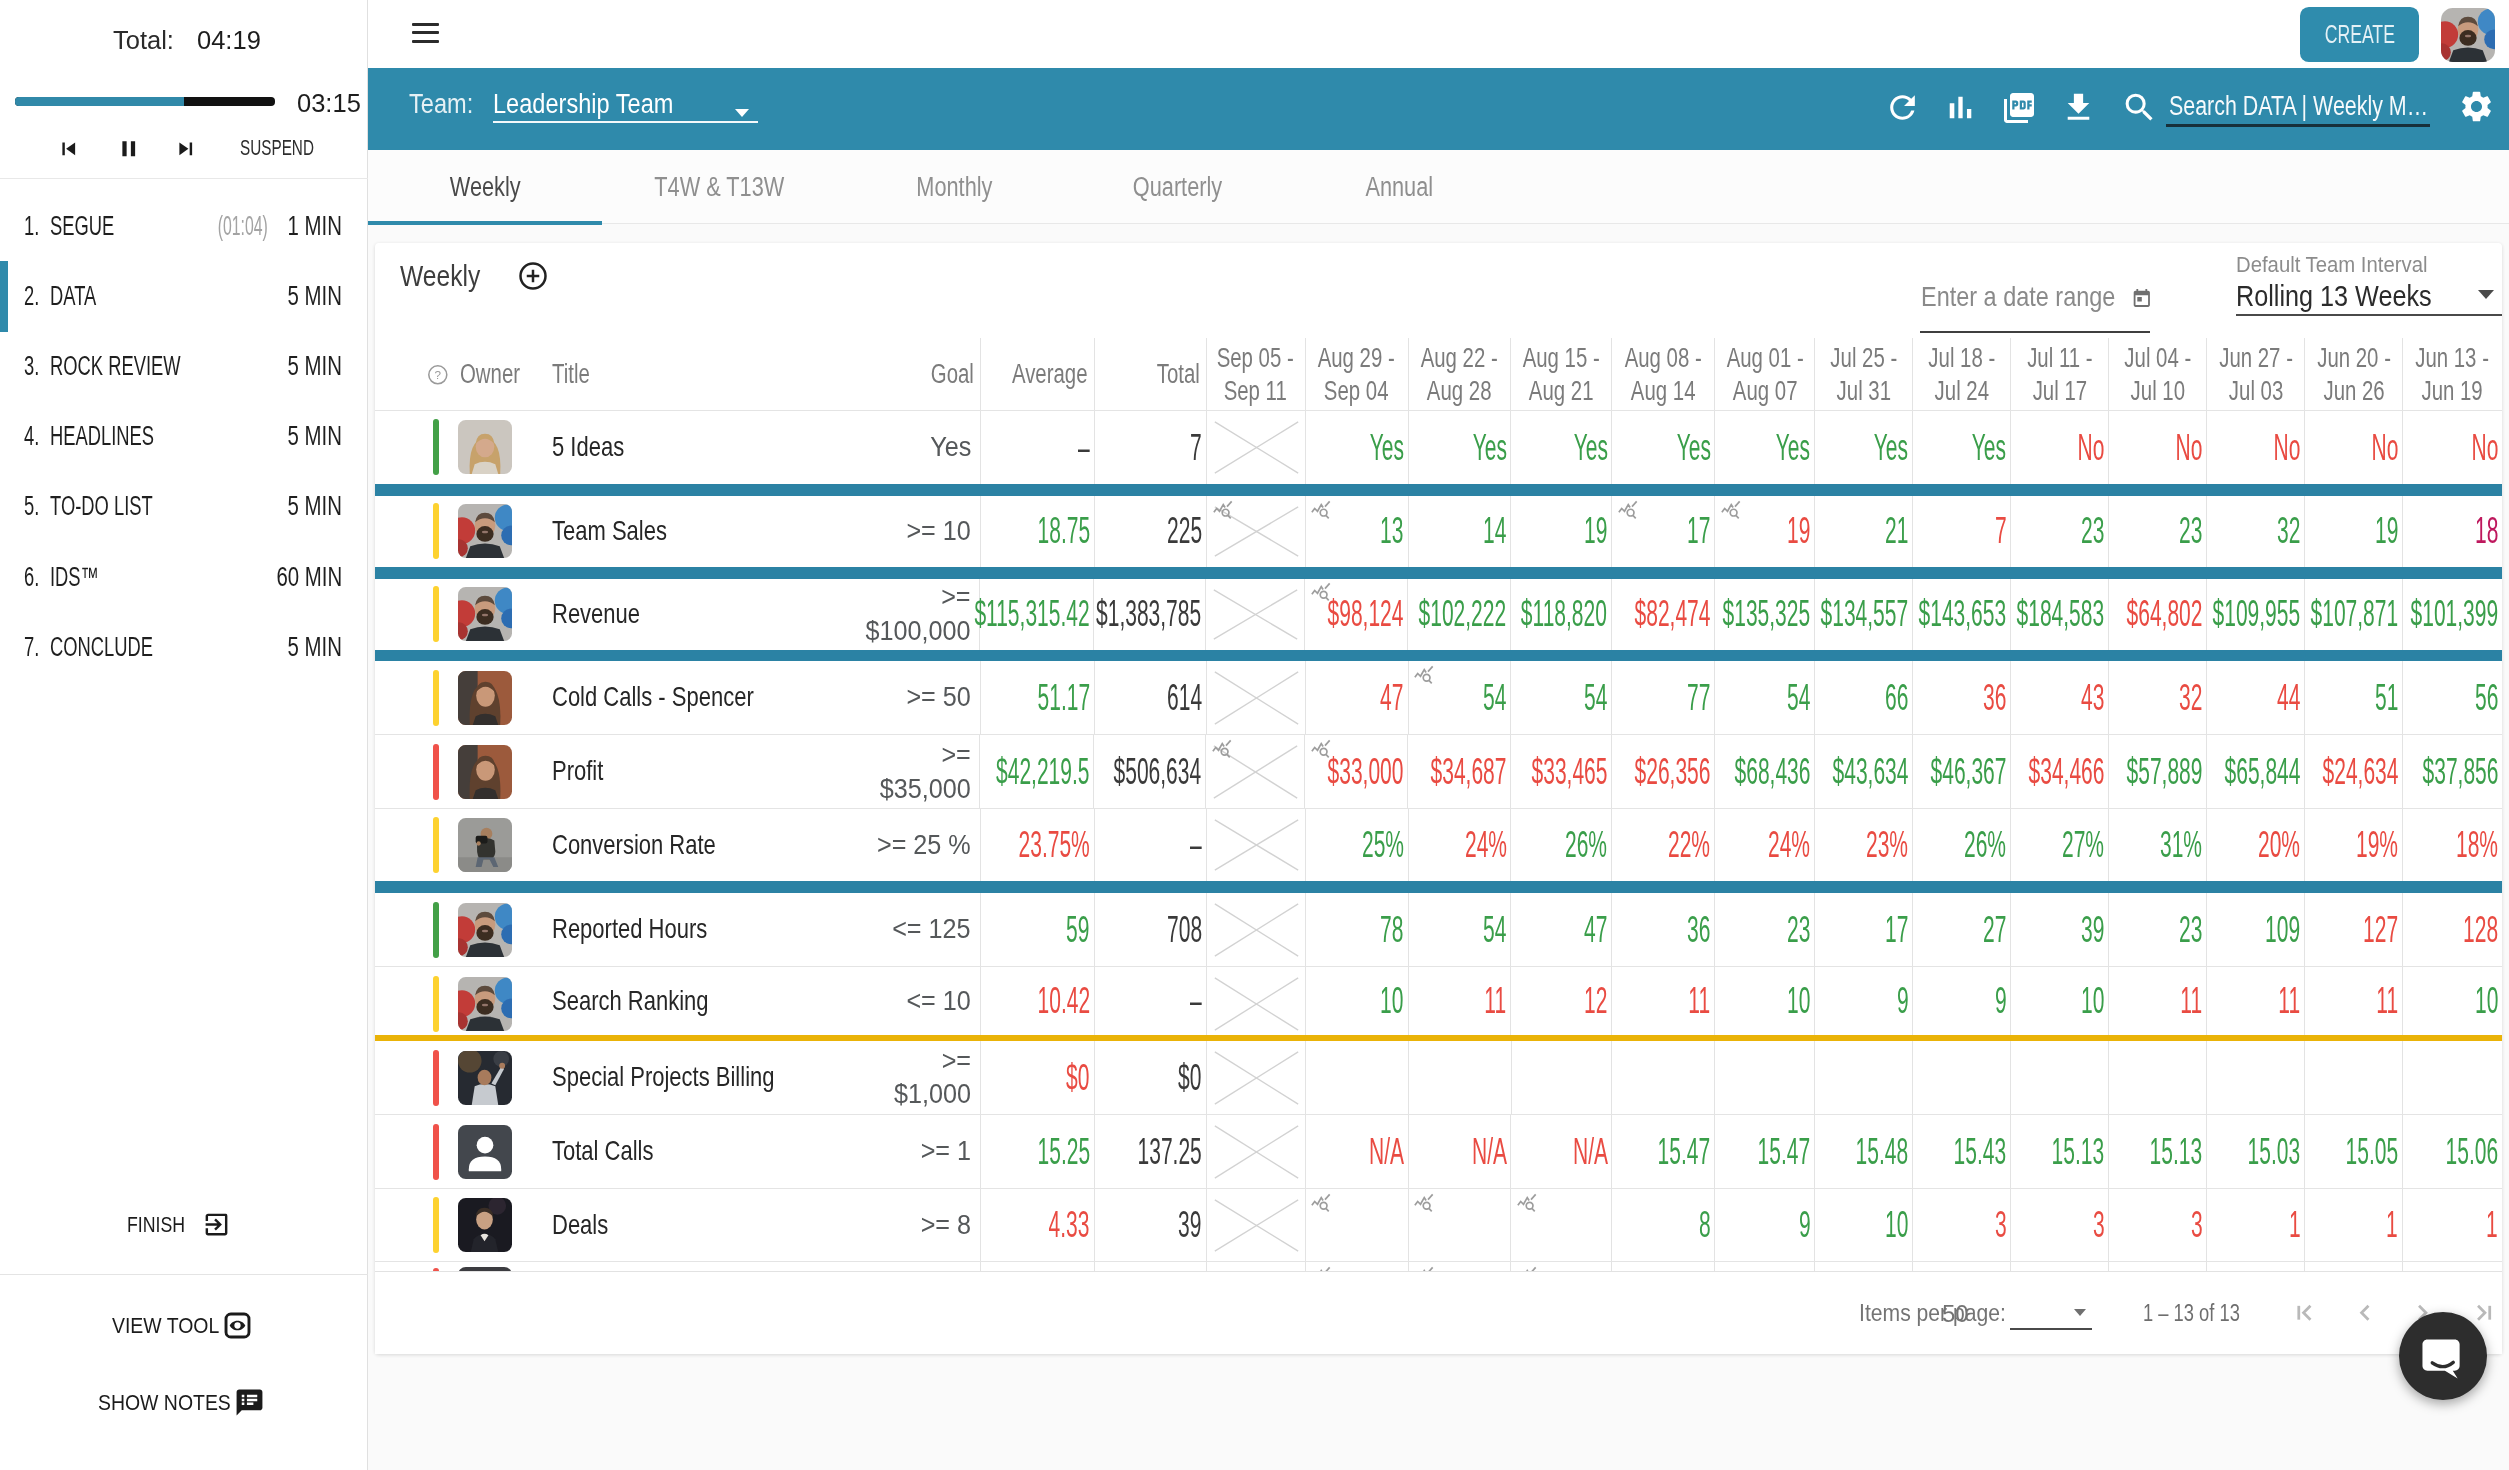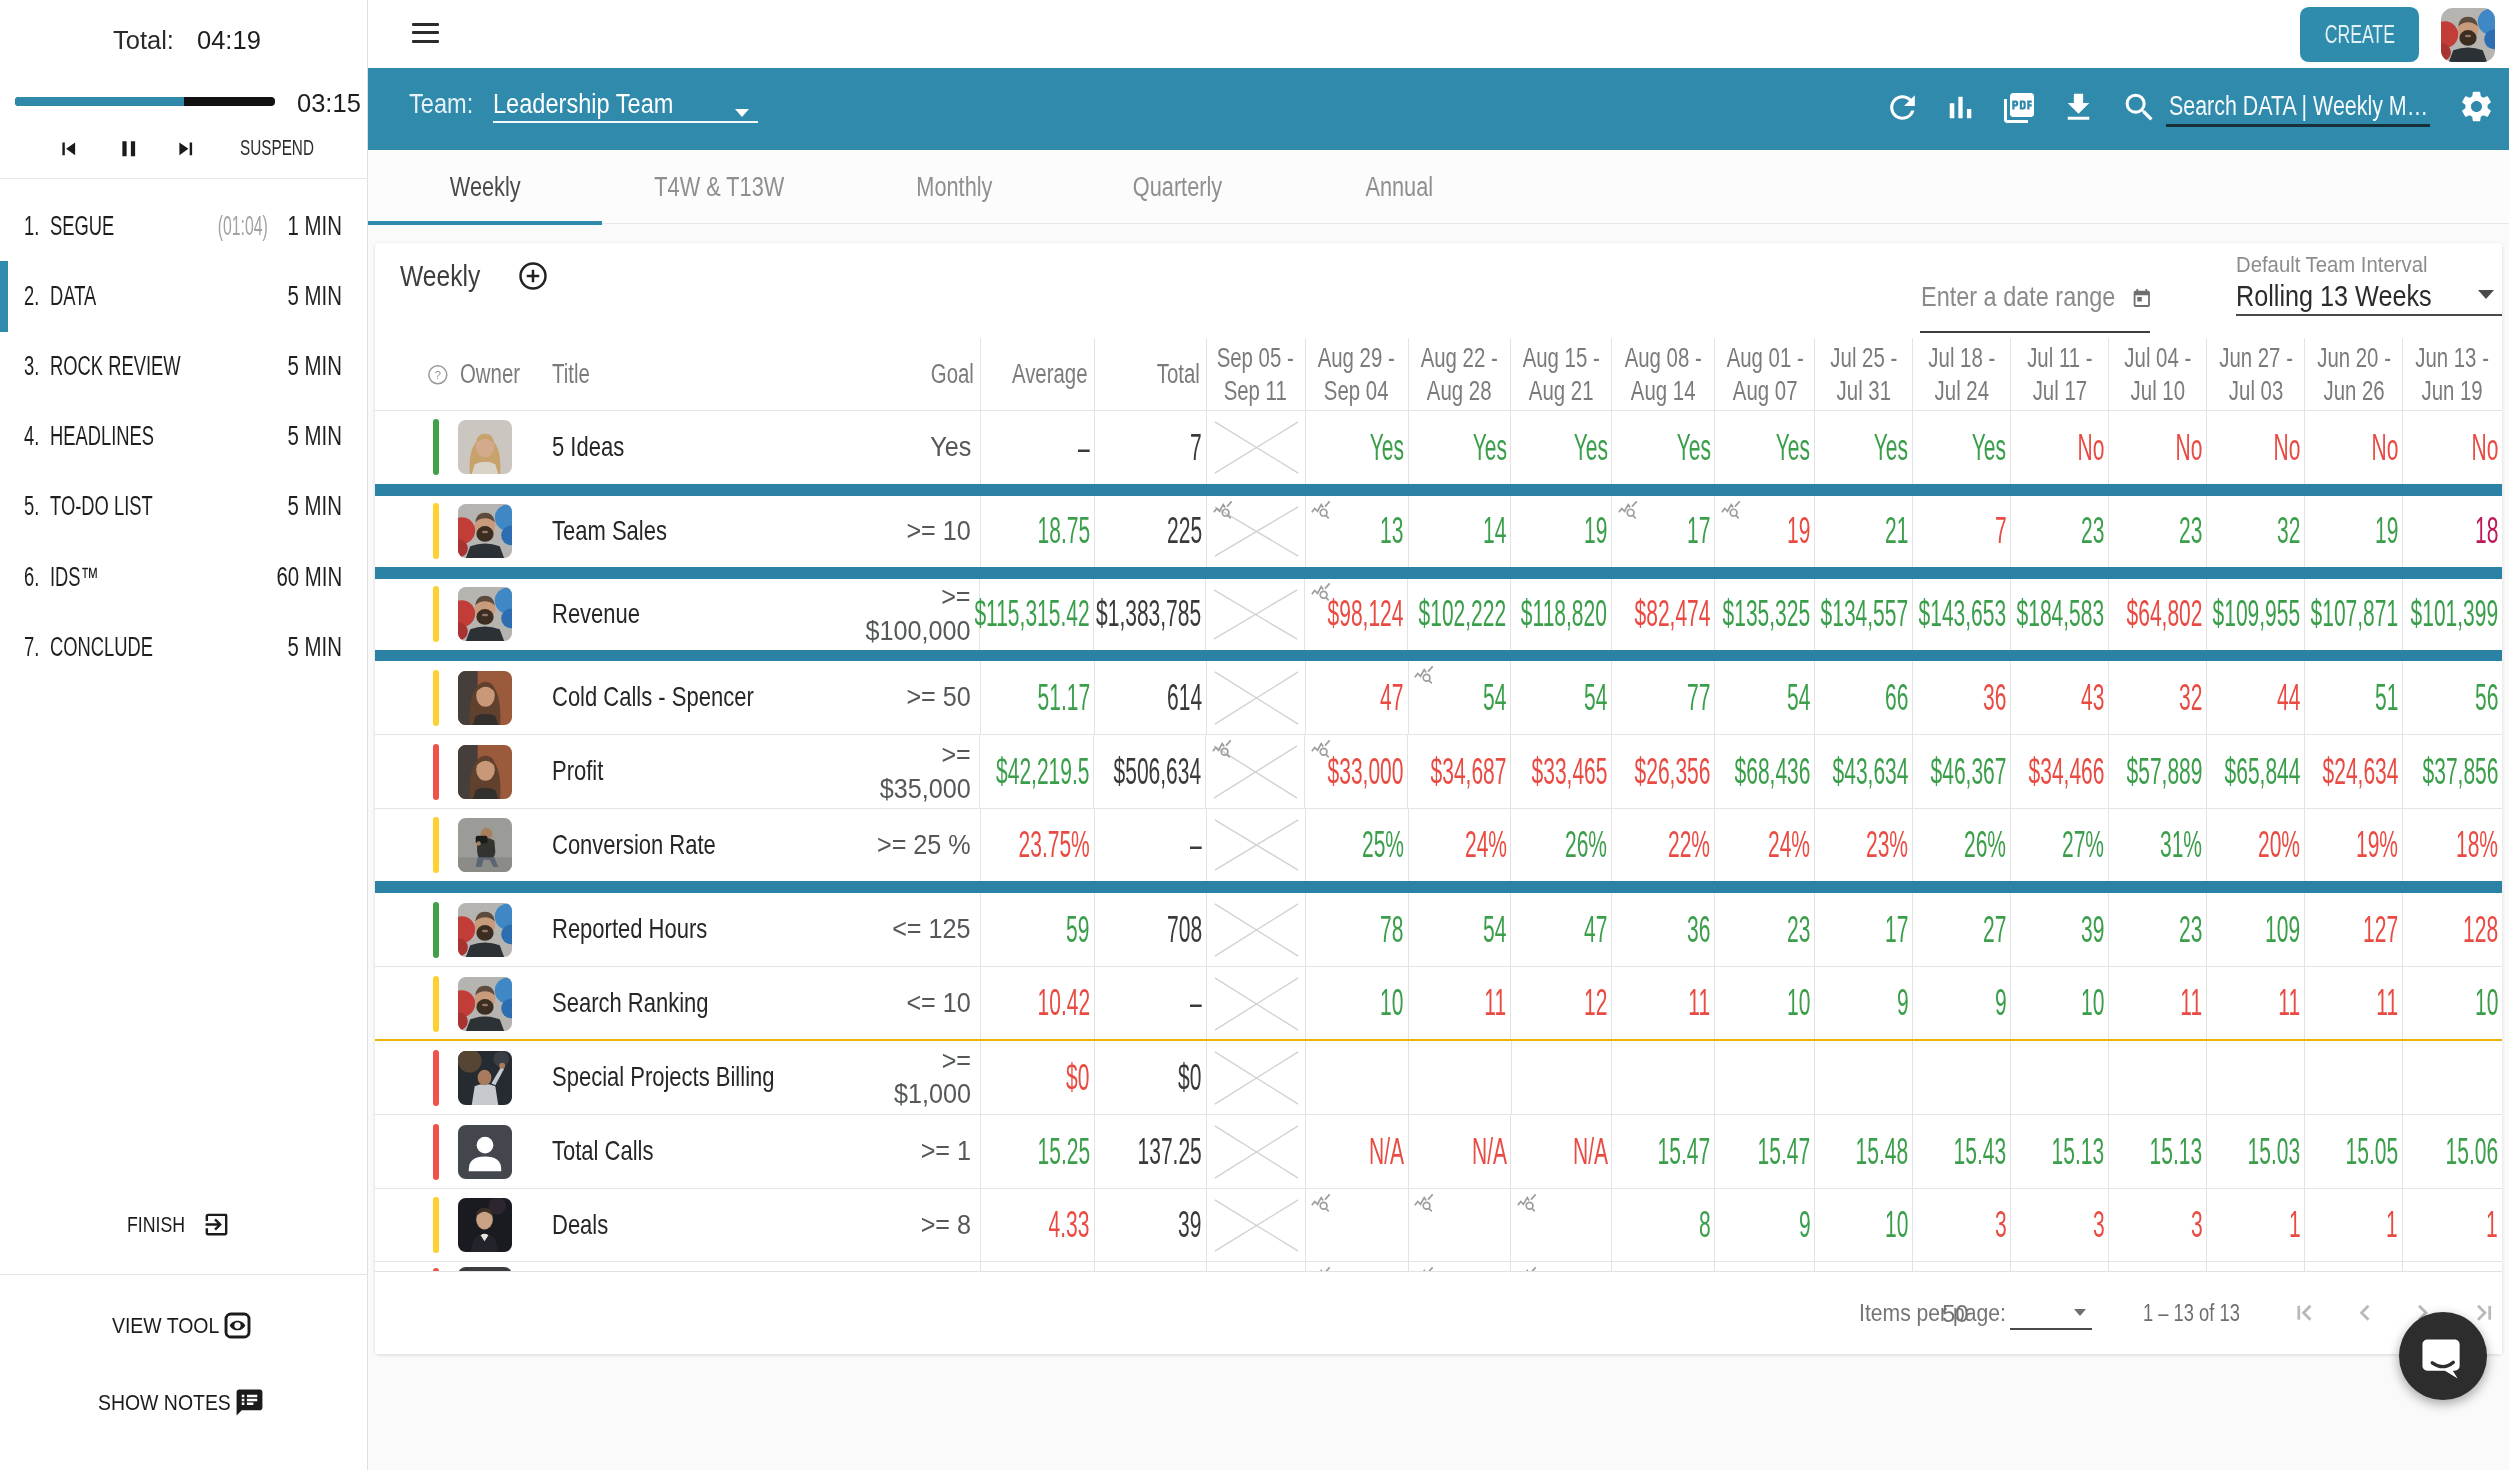--- a/index.html
+++ b/index.html
@@ -769,21 +769,21 @@
         <div class="c vv br" style="width:98px;color:#3a9e4a">
           <i class="t" style="--sx:0.7;--sy:1.2;--o:right center">109</i>
         </div>
         <div class="c vv br" style="width:98px;color:#e94b42">
           <i class="t" style="--sx:0.7;--sy:1.2;--o:right center">127</i>
         </div>
         <div class="c vv" style="width:99px;color:#e94b42">
           <i class="t" style="--sx:0.7;--sy:1.2;--o:right center">128</i>
         </div>
       </div>
-      <div class="row" style="height:74px;border-bottom:2px solid #eab308;">
+      <div class="row" style="height:74px;border-bottom:6px solid #eab308;">
         <div class="c" style="width:177px">
           <div style="position:absolute;left:58px;top:8.8px;width:6.4px;height:56px;border-radius:2.9px;background:#fdd230"></div>
           <div style="position:absolute;left:83px;top:9.8px">
             <svg width="54" height="54" viewBox="0 0 55 55" style="border-radius:7.8px;display:block">
 <rect width="55" height="55" fill="#b6b4b1"></rect>
 <circle cx="4" cy="27" r="13.5" fill="#c23c38"></circle>
 <circle cx="1" cy="45" r="9" fill="#a83331"></circle>
 <circle cx="51" cy="14" r="13.5" fill="#3f88c5"></circle>
 <circle cx="54" cy="32" r="10" fill="#2d6db2"></circle>
 <path d="M8 55 L12.5 43 Q27.5 37.5 42.5 43 L47 55 Z" fill="#2c3136"></path>

